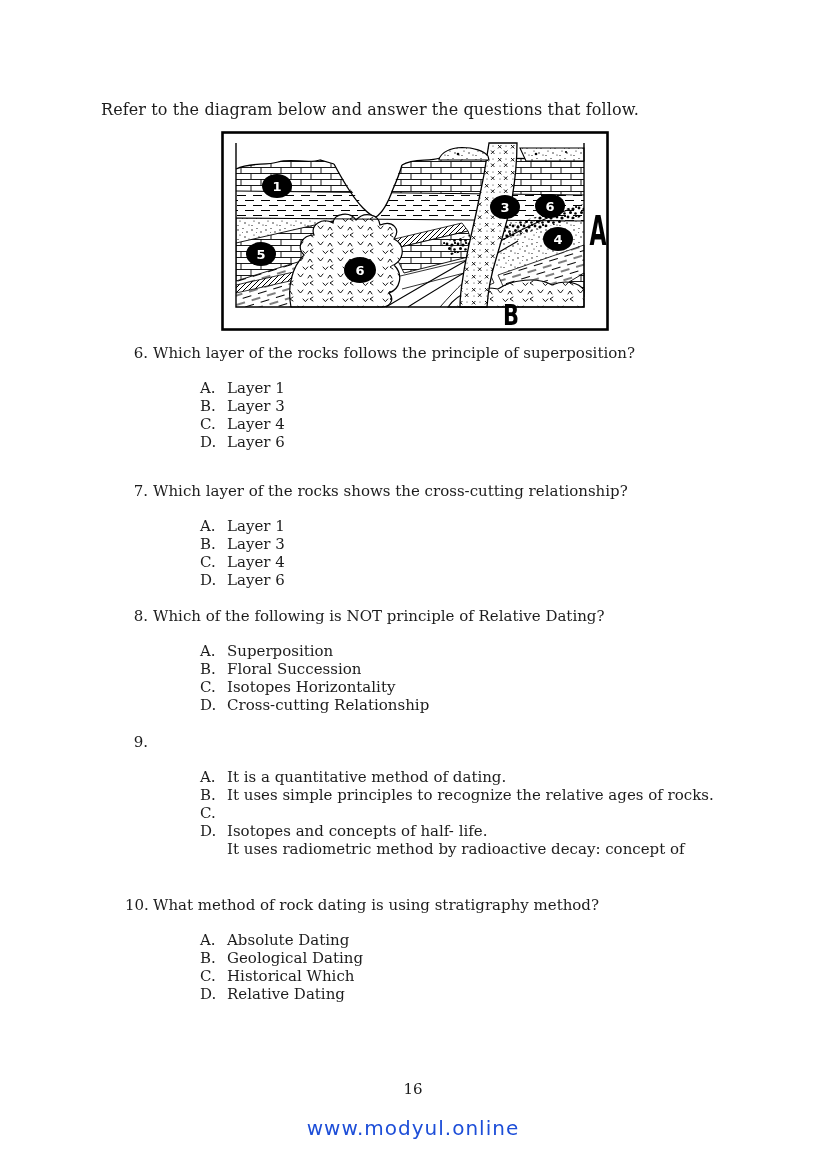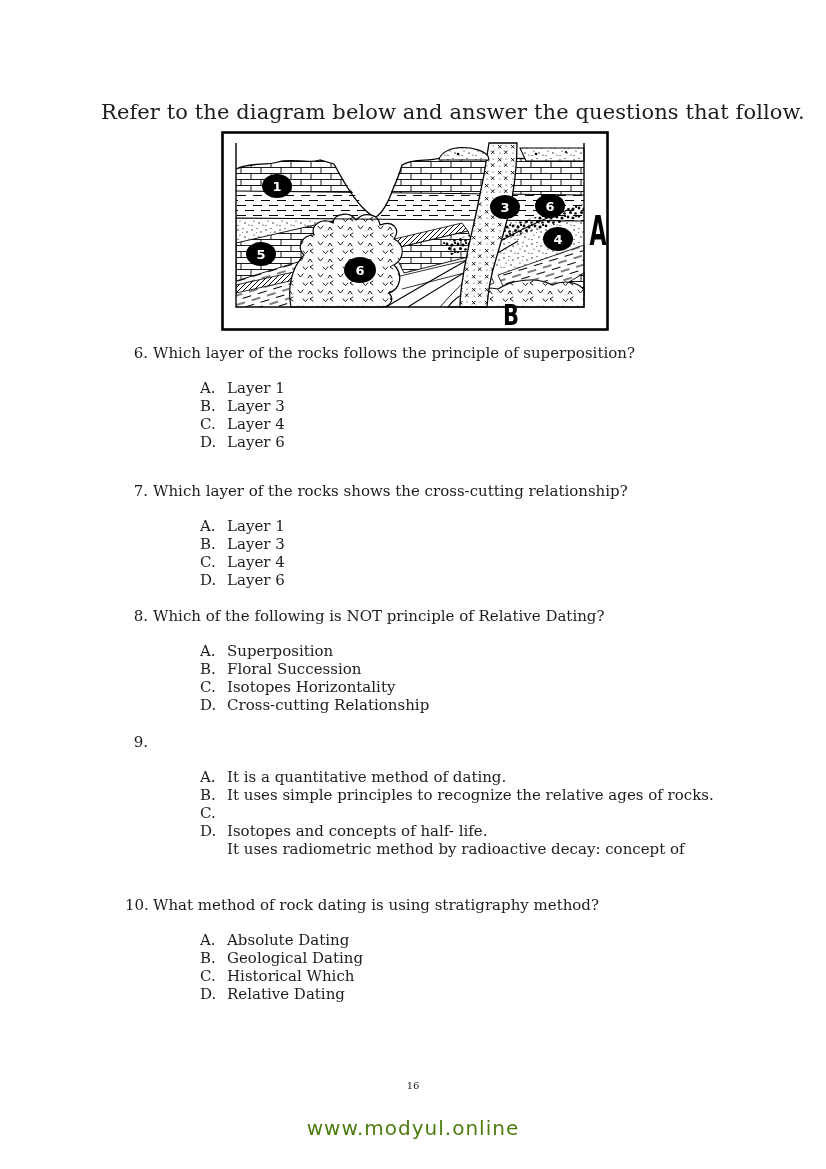--- a/index.html
+++ b/index.html
@@ -3,46 +3,46 @@
 <meta charset="utf-8">
 <style>
   html,body{margin:0;padding:0;}
   body{
     width:826px;height:1169px;position:relative;background:#ffffff;
     font-family:"DejaVu Serif","Liberation Serif",serif;color:#1c1c1c;
     overflow:hidden;
   }
   .instruction{
     position:absolute;left:101px;top:100px;margin:0;
-    font-size:21px;letter-spacing:.1px;white-space:nowrap;
+    font-size:16px;letter-spacing:.1px;white-space:nowrap;
   }
   .diagram-box{
     position:absolute;left:221px;top:131px;width:388px;height:200px;
   }
   .qblock{position:absolute;left:125px;font-size:15px;line-height:18px;}
   .qline{display:flex;}
   .qnum{width:23px;text-align:right;flex:0 0 23px;}
   .qtext{margin-left:5px;white-space:nowrap;}
   .opts{margin-top:17px;margin-left:75px;}
   .optrow{display:flex;}
   .optletter{flex:0 0 27px;}
   .opttext{flex:1 1 auto;}
   .opt-line{white-space:nowrap;}
   .opt-line.jline{
     white-space:normal;width:498px;
     text-align:justify;text-align-last:justify;
   }
   .page-number{
     position:absolute;left:0;top:1080px;width:826px;text-align:center;
-    font-size:10px;
+    font-size:15px;
   }
   .watermark{
     position:absolute;left:0;top:1116px;width:826px;text-align:center;
     font-family:"DejaVu Sans","Liberation Sans",sans-serif;
-    font-size:20px;color:#4d7c0f;letter-spacing:1px;
+    font-size:20px;color:#1d4ed8;letter-spacing:1px;
   }
   svg text.lbl{
     font-family:"DejaVu Sans","Liberation Sans",sans-serif;
     font-weight:bold;fill:#ffffff;font-size:13px;
   }
   svg text.corner{
     font-family:"DejaVu Sans","Liberation Sans",sans-serif;
     font-weight:bold;fill:#000000;
   }
 </style>

